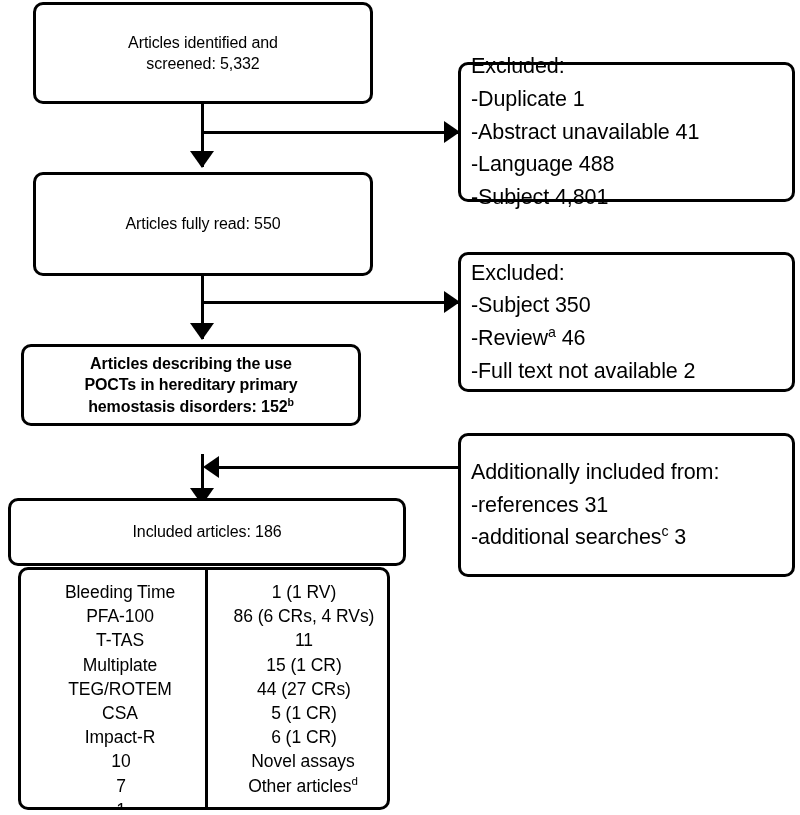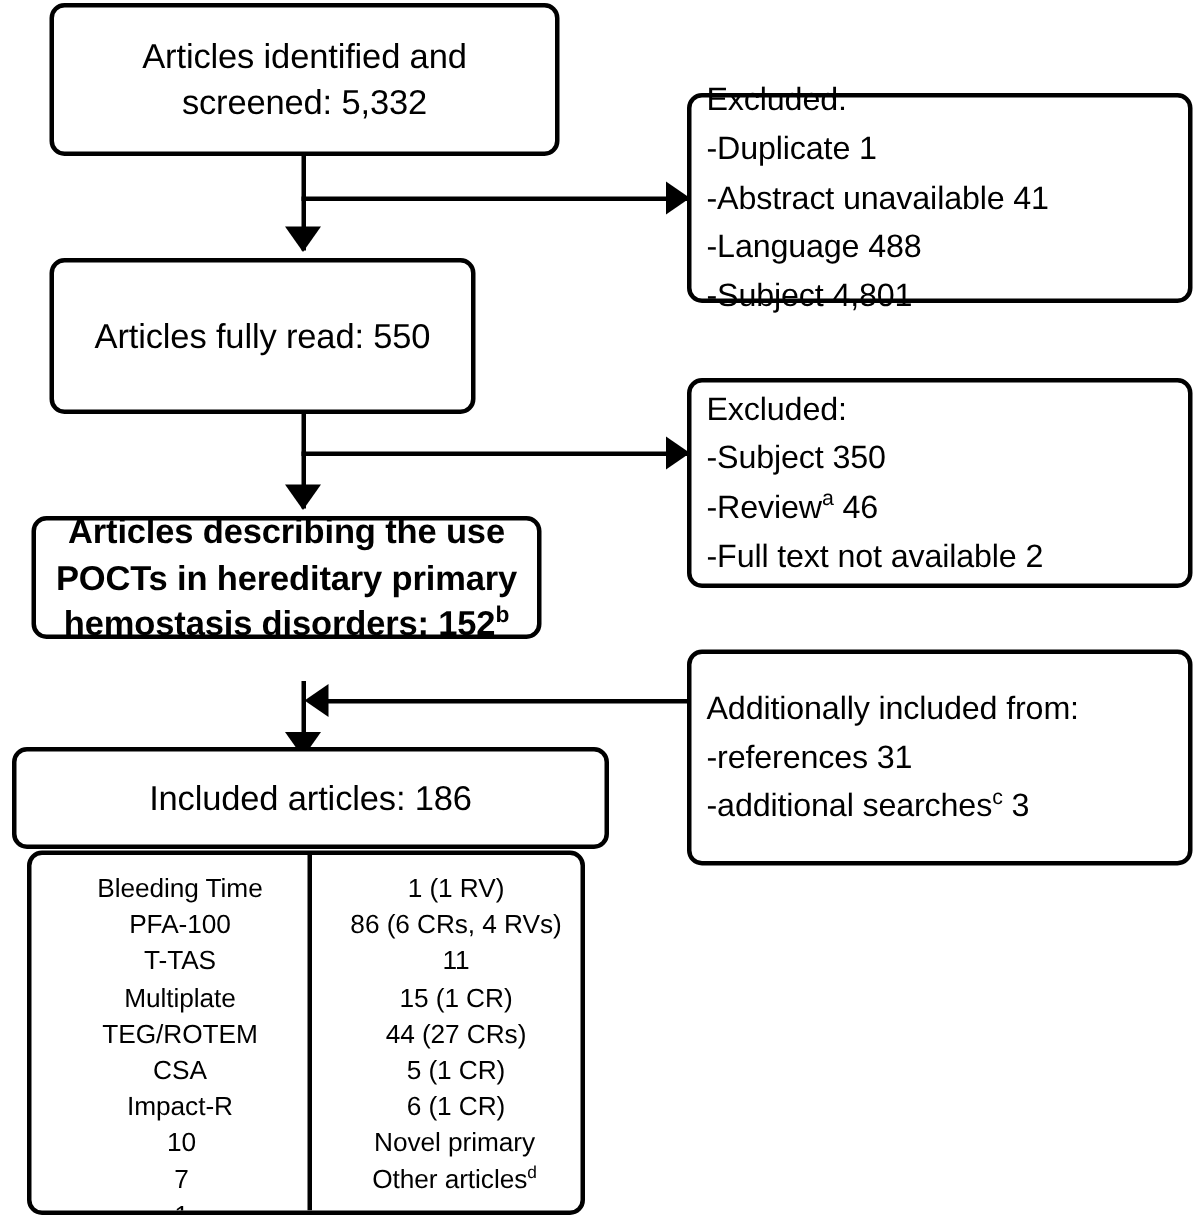--- a/index.html
+++ b/index.html
@@ -32,21 +32,21 @@
     justify-content: center;
     text-align: center;
   }
   .box-left {
     display: flex;
     flex-direction: column;
     justify-content: center;
     text-align: left;
   }
   .ttl {
-    font-size: 23px;
+    font-size: 16px;
     line-height: 1.33;
     letter-spacing: -0.1px;
   }
   .lst {
     font-size: 21.5px;
     line-height: 1.52;
     letter-spacing: -0.1px;
     padding-left: 10px;
     padding-right: 6px;
   }
@@ -152,21 +152,21 @@
   <div class="box box-left" style="left:458px; top:62px; width:337px; height:140px;">
     <div class="lst">
       <span class="row">Excluded:</span>
       <span class="row">-Duplicate 1</span>
       <span class="row">-Abstract unavailable 41</span>
       <span class="row">-Language 488</span>
       <span class="row">-Subject 4,801</span>
     </div>
   </div>
 
-  <div class="box box-center" style="left:33px; top:172px; width:284px; height:104px;">
+  <div class="box box-center" style="left:33px; top:172px; width:340px; height:104px;">
     <div class="ttl">
       <span>Articles fully read: 550</span>
     </div>
   </div>
 
   <div class="vline" style="left:201px; top:276px; height:63px;"></div>
   <div class="arrow-down" style="left:190px; top:323px;"></div>
   <div class="hline" style="left:201px; top:301px; width:259px;"></div>
   <div class="arrow-right" style="left:444px; top:291px;"></div>
 
@@ -217,20 +217,20 @@
         <div class="cell cell-val">11</div>
         <div class="cell cell-name"><span>Multiplate</span></div>
         <div class="cell cell-val">15 (1 CR)</div>
         <div class="cell cell-name"><span>TEG/ROTEM</span></div>
         <div class="cell cell-val">44 (27 CRs)</div>
         <div class="cell cell-name"><span>CSA</span></div>
         <div class="cell cell-val">5 (1 CR)</div>
         <div class="cell cell-name"><span>Impact-R</span></div>
         <div class="cell cell-val">6 (1 CR)</div>
         <div class="cell cell-val">10</div>
-        <div class="cell cell-name"><span>Novel primary</span></div>
+        <div class="cell cell-name"><span>Novel assays</span></div>
         <div class="cell cell-val">7</div>
         <div class="cell cell-name"><span>Other articles</span><sup>d</sup></div>
         <div class="cell cell-val">1</div>
       </div>
   </div>
 
 </div>
 
 </body></html>

